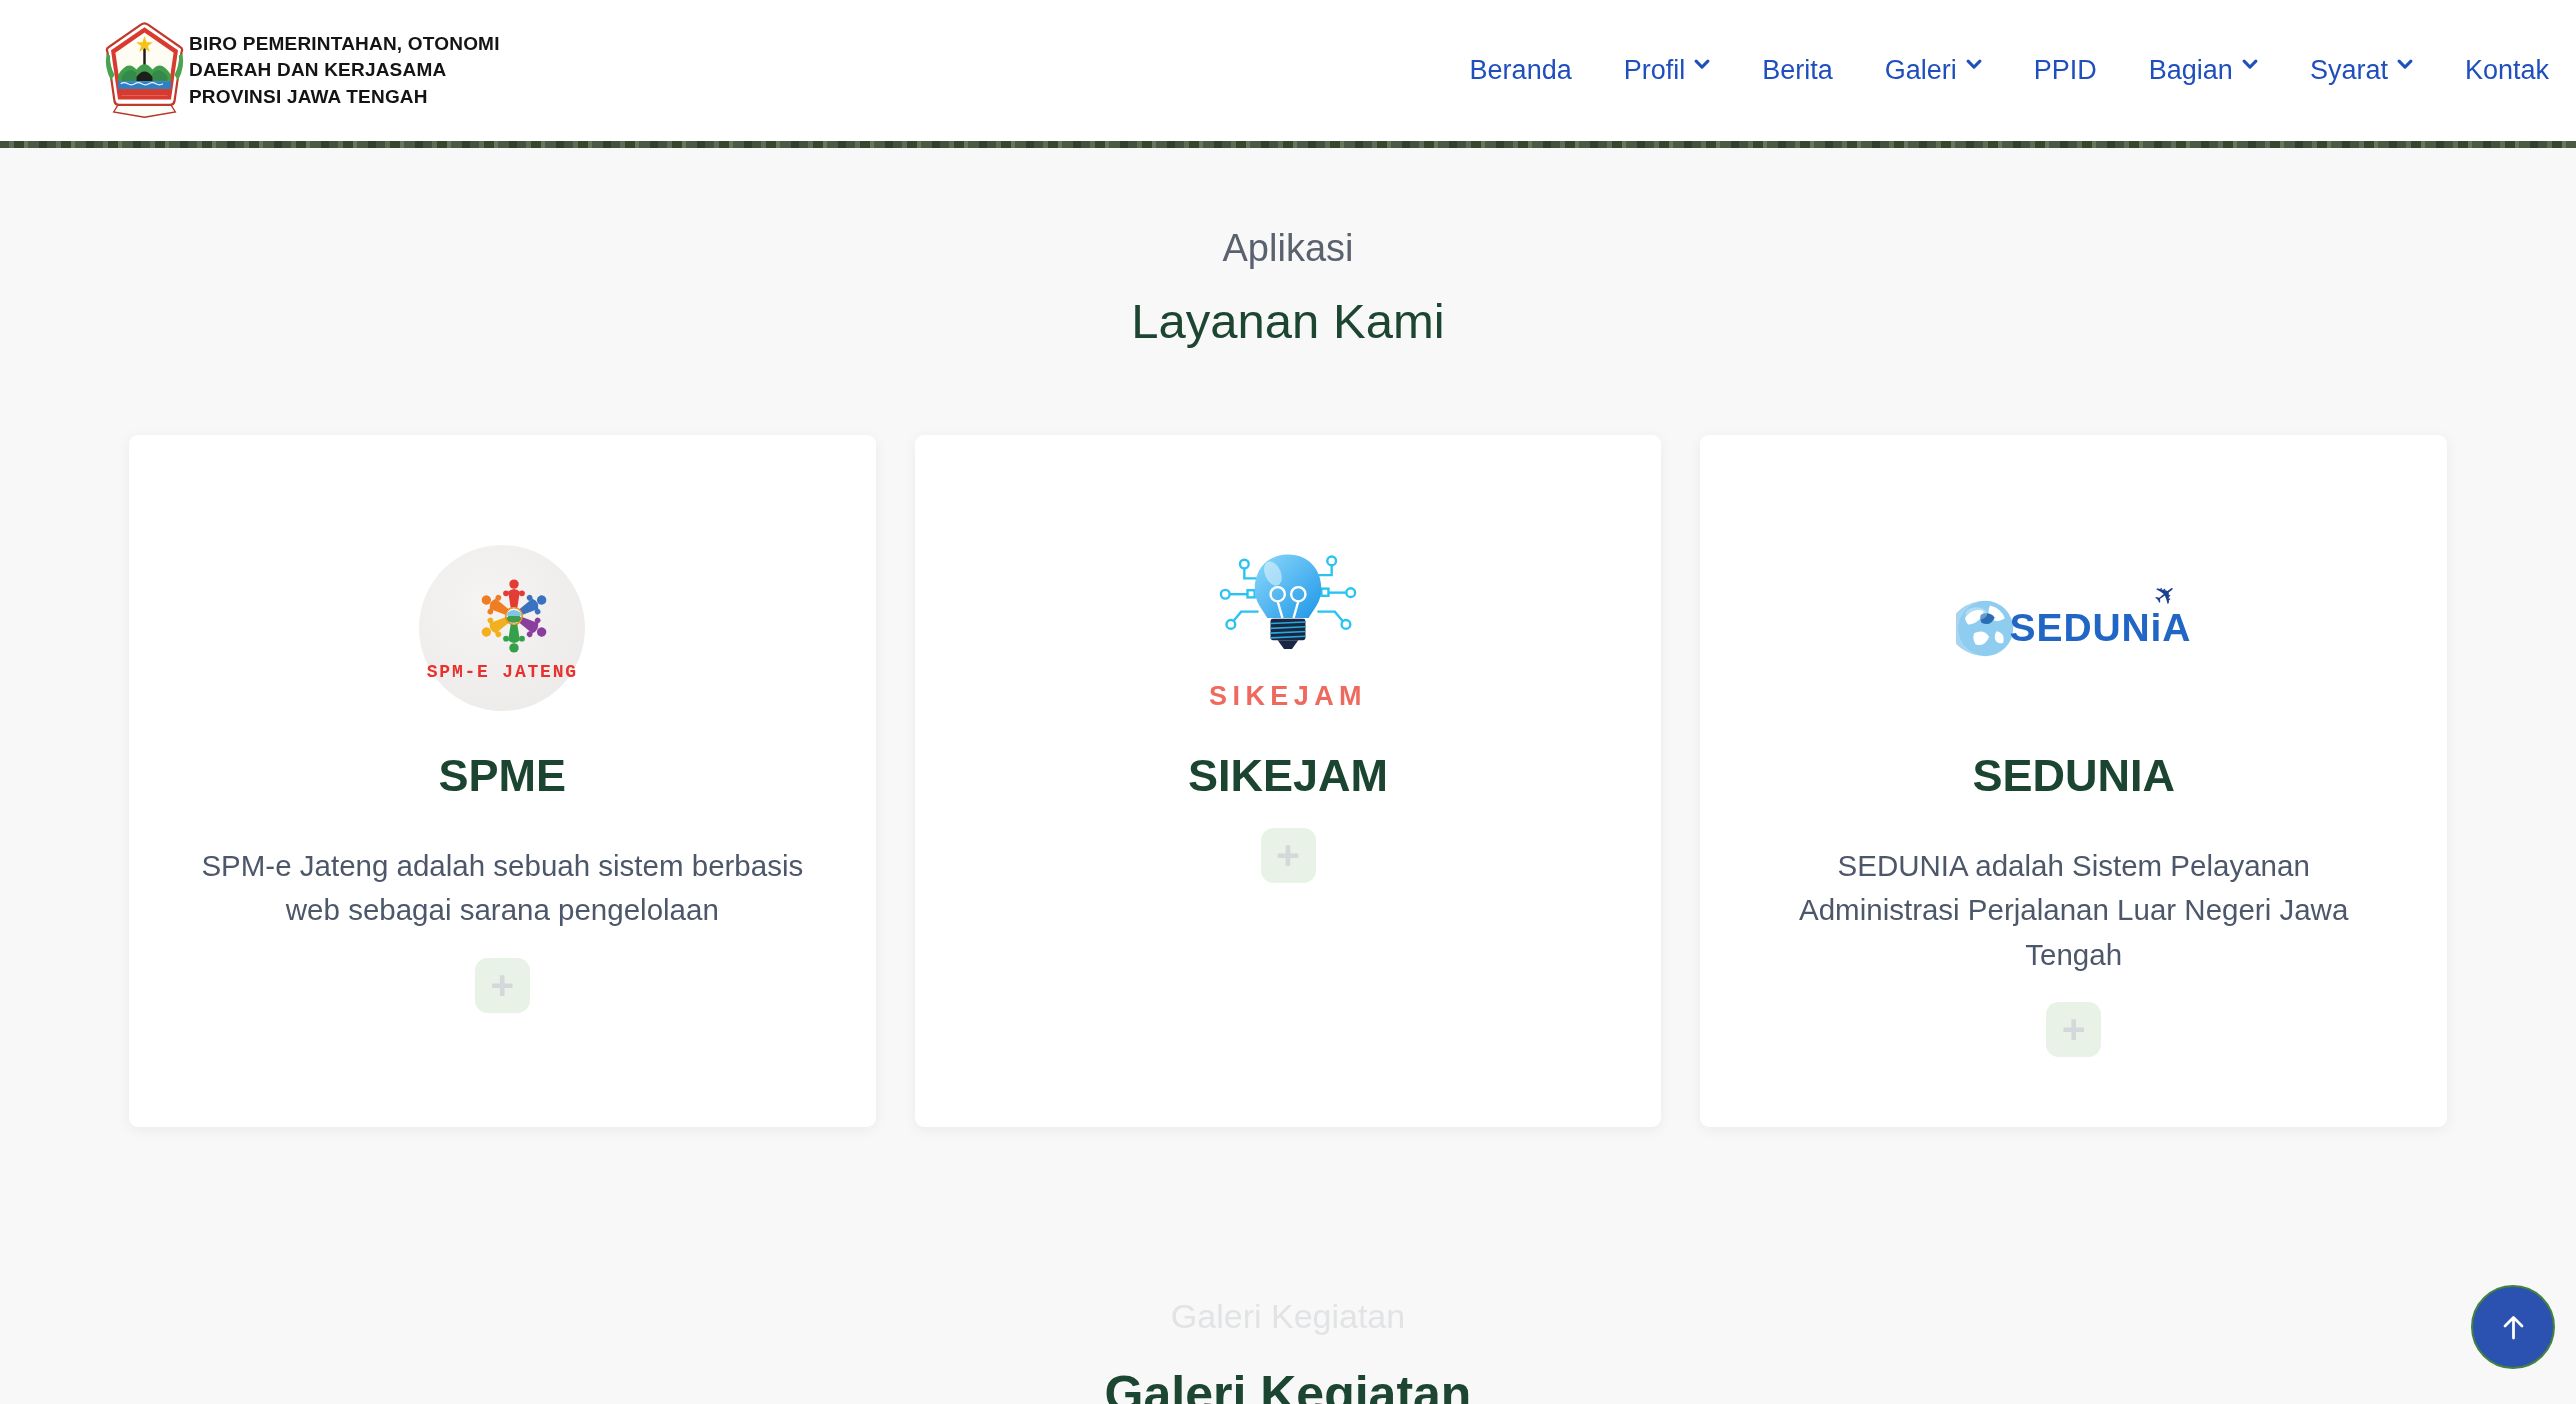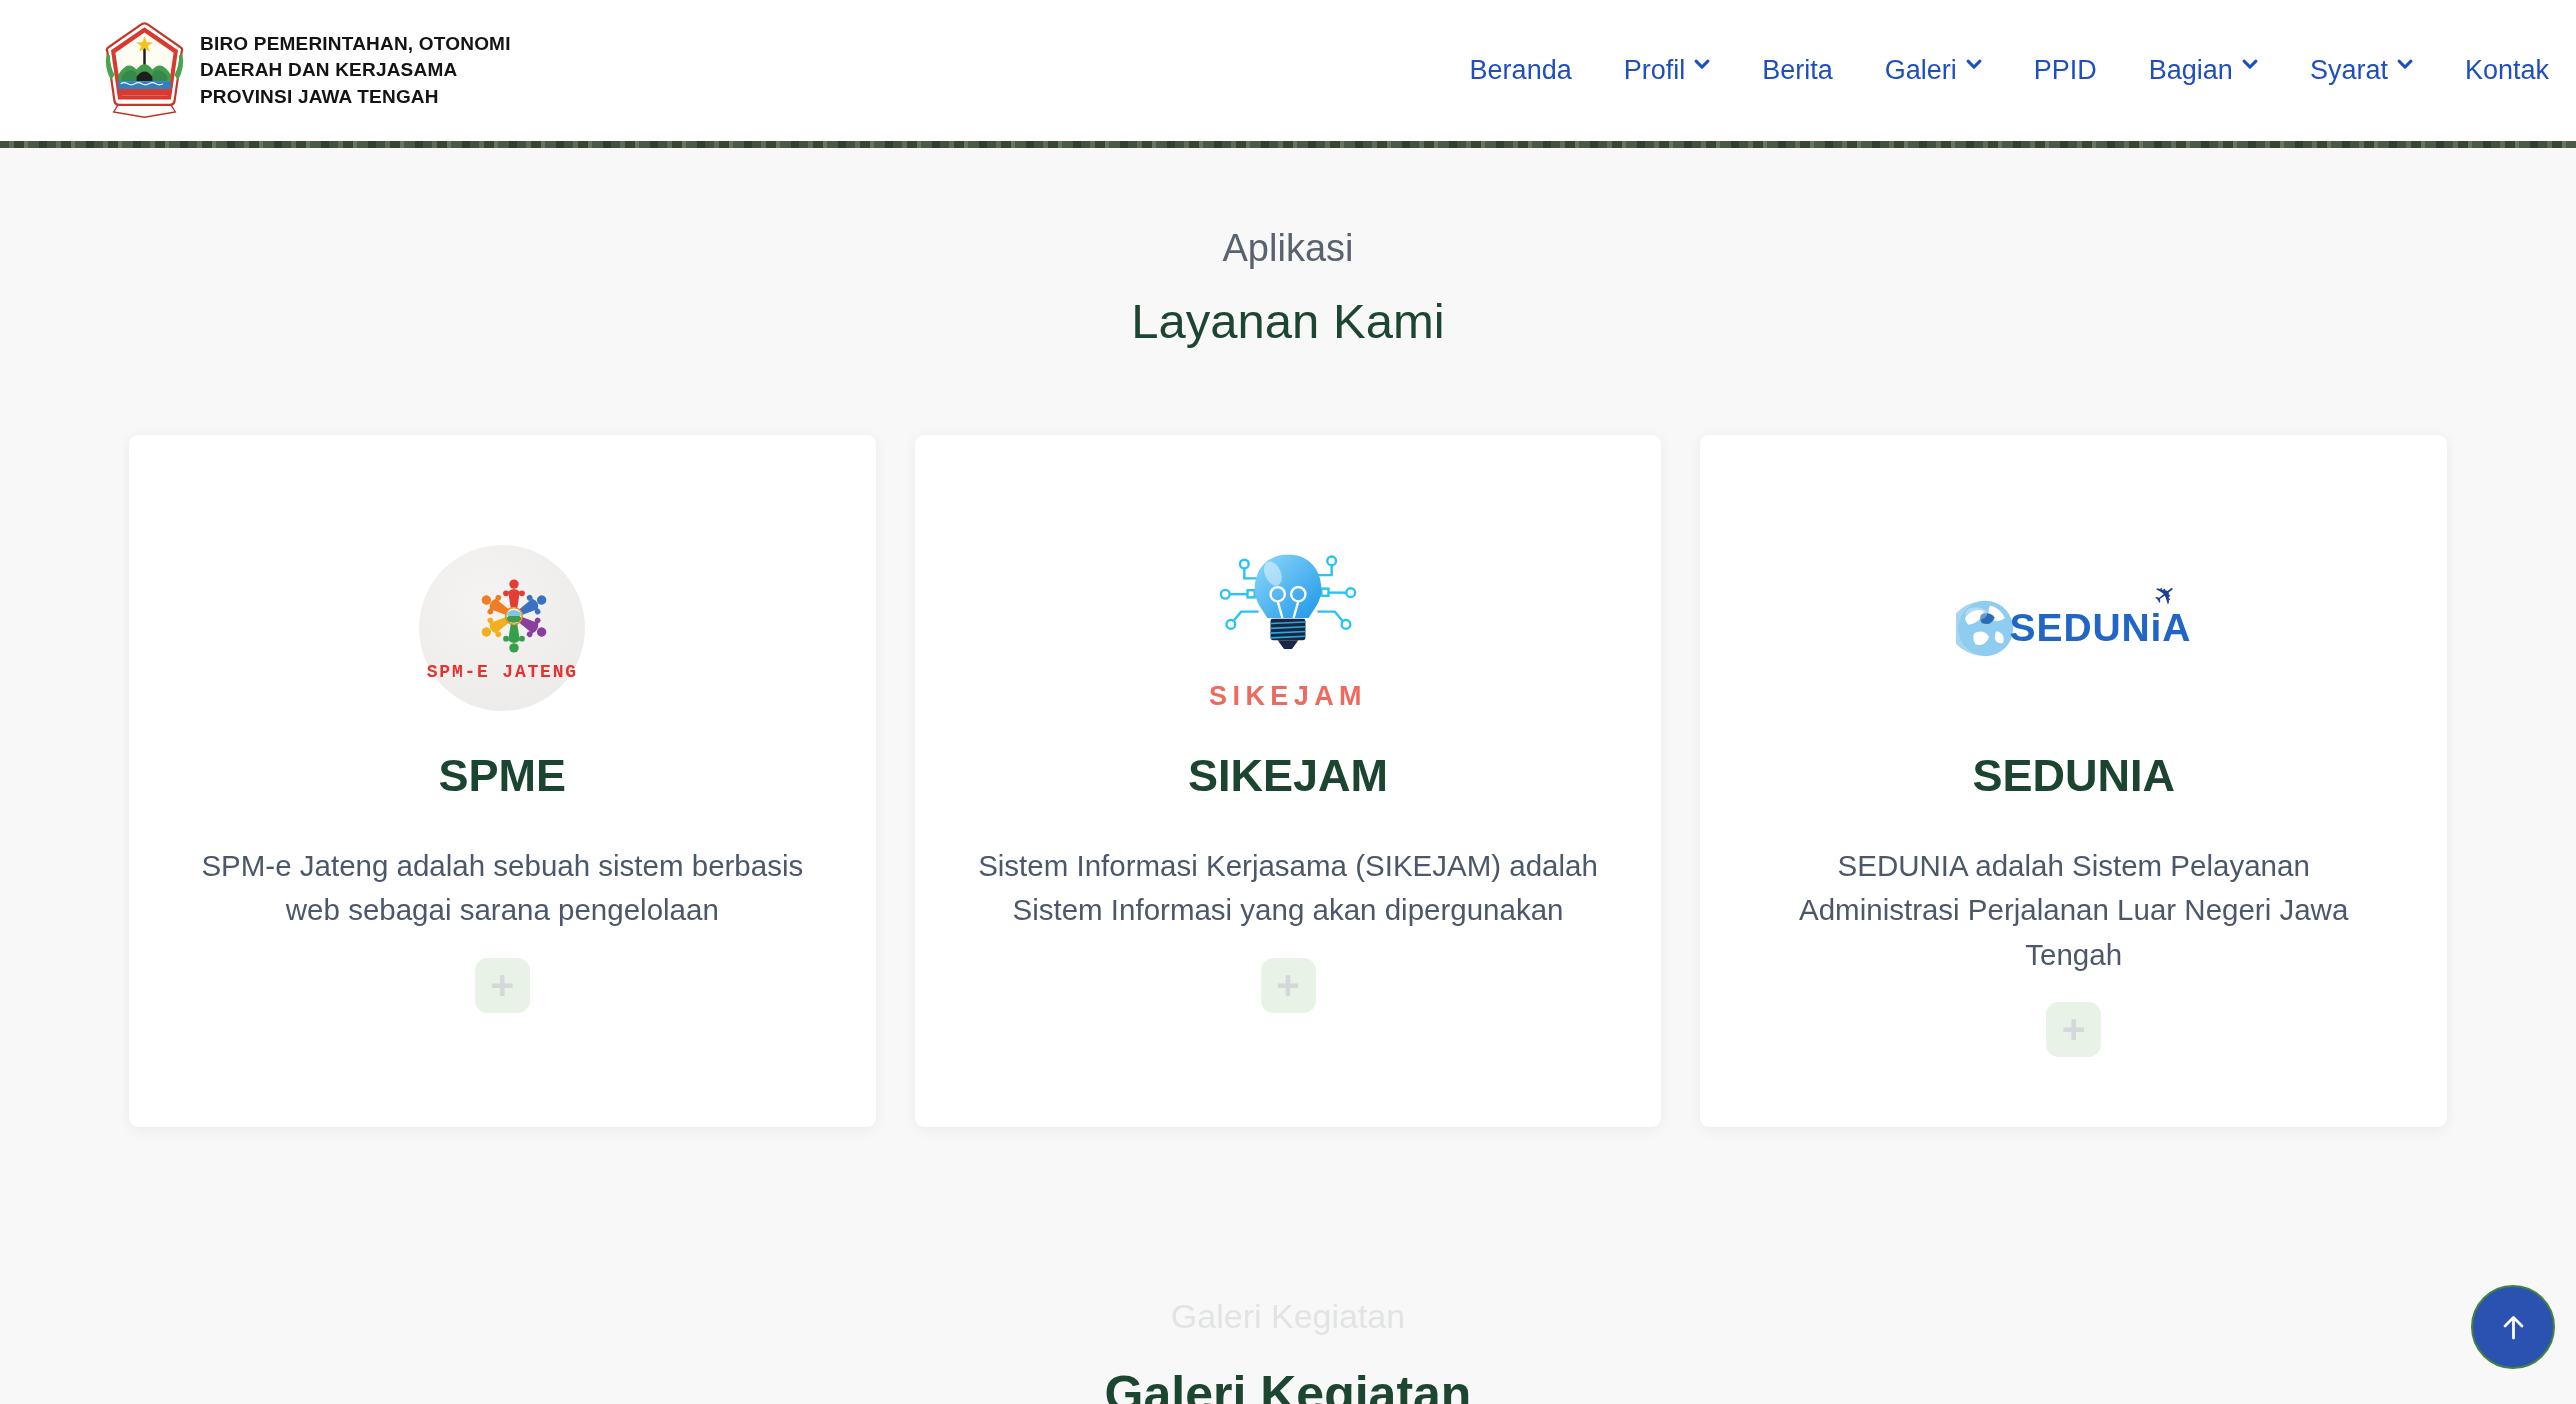--- a/index.html
+++ b/index.html
@@ -10,21 +10,21 @@
     font-family:"Liberation Sans", sans-serif;
     overflow:hidden;
   }
 
   
   .header {
     height:141px; background:#ffffff;
     display:flex; align-items:center; justify-content:space-between;
     padding:0 27px 0 100px;
   }
-  .brand { display:flex; align-items:center; gap:11px; cursor:pointer; }
+  .brand { display:flex; align-items:center; gap:0; cursor:pointer; }
   .brand-emblem { width:89px; height:97px; flex:0 0 auto; }
   .brand-text {
     font-size:19px; font-weight:bold; line-height:1.38; color:#141414;
     letter-spacing:0.2px; text-transform:uppercase;
   }
   .nav { display:flex; align-items:center; gap:52px; }
   .nav-item {
     display:flex; align-items:flex-start; gap:9px;
     font-size:27px; color:#1f4fbc; cursor:pointer; white-space:nowrap;
   }
@@ -279,21 +279,20 @@
             <line x1="73" y1="99" x2="117" y2="97"></line>
               <line x1="73" y1="105" x2="117" y2="103"></line>
             <line x1="73" y1="111" x2="117" y2="109"></line>
               <line x1="73" y1="117" x2="117" y2="115"></line>
           </g>
           <path d="M82,120 L108,120 L100,131 L90,131 Z" fill="#182744"></path>
         </svg>
         <div class="sikejam-word">SIKEJAM</div>
       </div>
       <div class="card-title">SIKEJAM</div>
-      <div class="card-desc">Sistem Informasi Kerjasama (SIKEJAM) adalah Sistem Informasi yang akan dipergunakan</div>
       <button class="expand-btn">+</button>
     </div>
 
     <div class="card">
       <div class="logo-box">
         <div class="sedunia-row">
           <svg class="sedunia-globe" viewBox="0 0 64 64">
             <circle cx="32" cy="32" r="30" fill="#8ecdf0"></circle>
             <path d="M32,2 A30,30 0 0 0 32,62 A38,30 0 0 1 32,2 Z" fill="#5fb1e2" opacity="0.55"></path>
             <path d="M10,20 Q19,9 30,13 Q27,26 14,28 Q10,25 10,20 Z" fill="#ffffff"></path>

